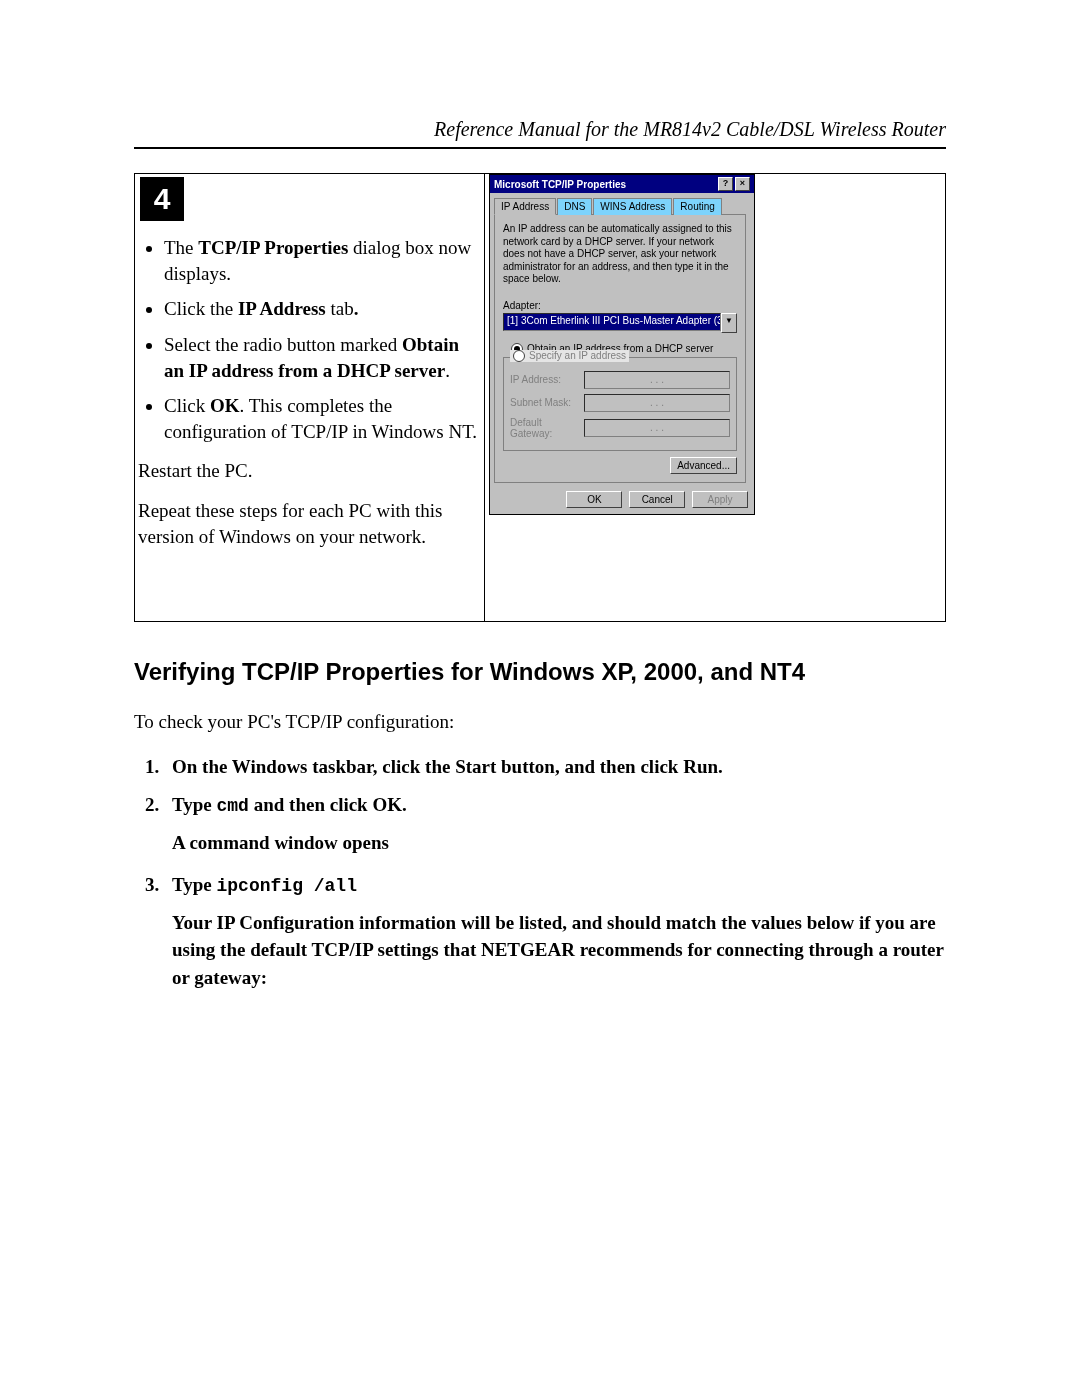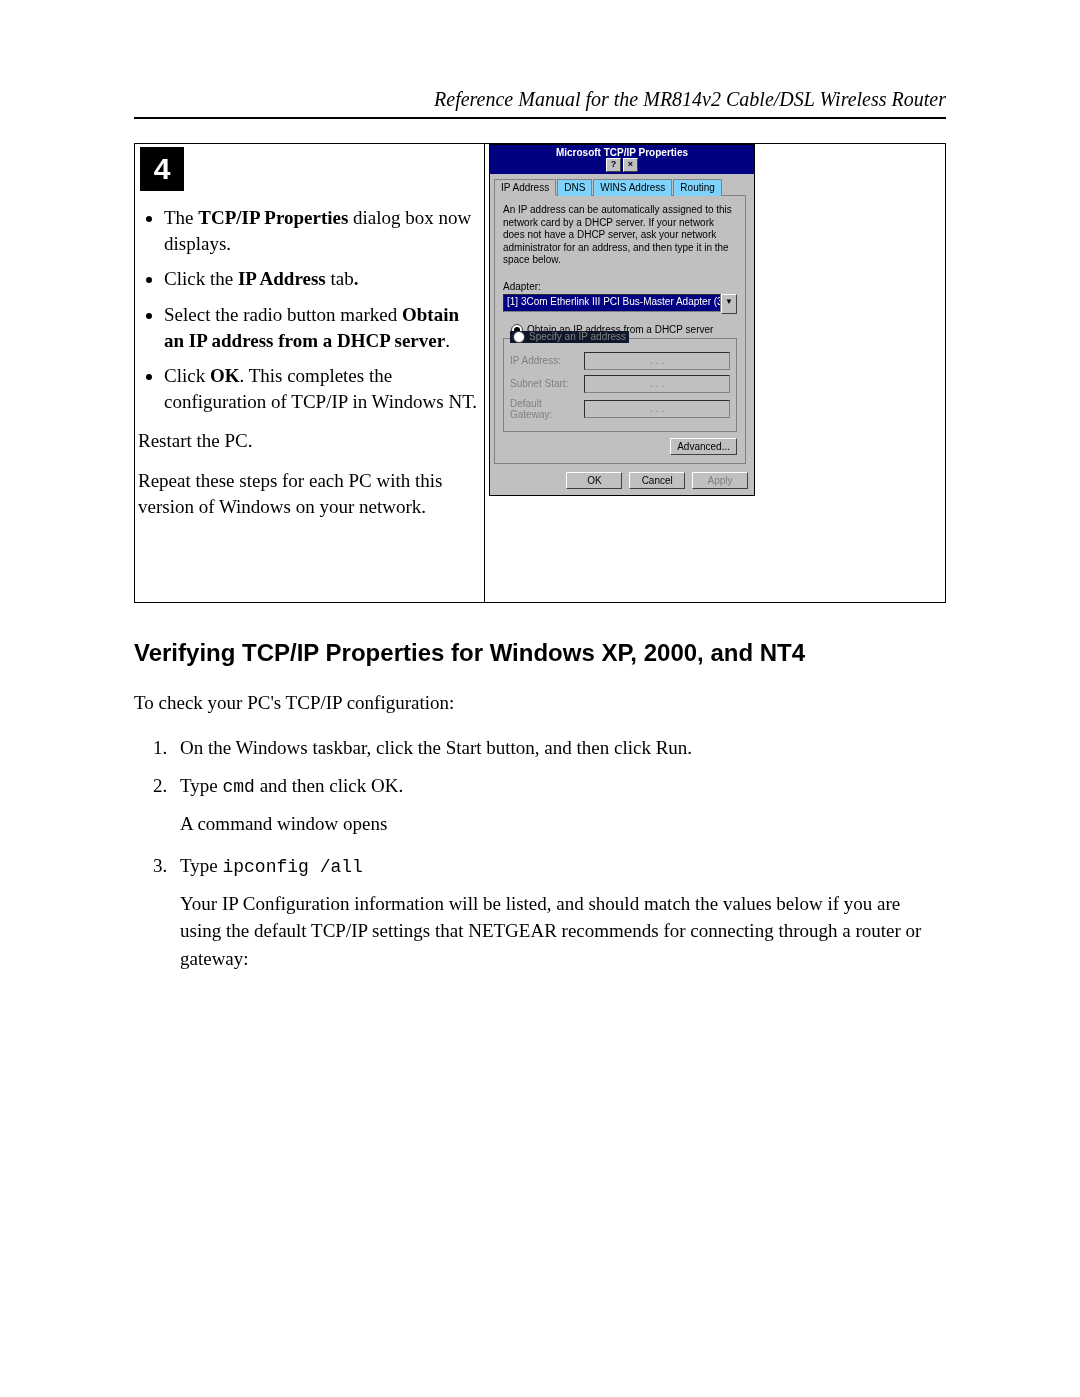--- a/index.html
+++ b/index.html
@@ -7,21 +7,21 @@
     padding: 0;
     background: #fff;
     font-family: "Times New Roman", Times, serif;
     color: #000;
   }
   .page {
     width: 1080px;
     height: 1397px;
     position: relative;
     box-sizing: border-box;
-    padding: 88px 134px 0 134px;
+    padding: 118px 134px 0 134px;
   }
   .running-head {
     font-style: italic;
     font-size: 20px;
     text-align: right;
     margin-bottom: 6px;
   }
   .rule {
     border: 0;
     border-top: 2px solid #000;
@@ -79,21 +79,20 @@
     margin: 0;
   }
   .titlebar {
     background: #000080;
     color: #fff;
     font-weight: bold;
     padding: 2px 4px;
     display: flex;
     justify-content: space-between;
     align-items: center;
-    flex-direction: column;
   }
   .titlebar .caps {
     display: flex;
     gap: 2px;
   }
   .cap {
     width: 13px;
     height: 12px;
     background: #c0c0c0;
     border: 1px solid #fff;
@@ -188,21 +187,21 @@
   .groupbox {
     border: 1px solid #808080;
     padding: 8px 6px 6px 6px;
     margin: 2px 0 6px 0;
     position: relative;
   }
   .groupbox .legend {
     position: absolute;
     top: -8px;
     left: 6px;
-    background: #0f172a;
+    background: #e5e5e5;
     padding: 0 3px;
     font-size: 10px;
     color: #808080;
   }
   .form-row {
     display: flex;
     align-items: center;
     margin: 5px 0;
     color: #808080;
     font-size: 10px;
@@ -243,22 +242,23 @@
   .h2 {
     font: bold 24px Arial, Helvetica, sans-serif;
     margin: 24px 0 22px 0;
   }
   .body {
     font-size: 19px;
     line-height: 1.45;
   }
   .body p { margin: 0 0 18px 0; }
   .body ol {
-    margin: 8px;
+    margin: 0;
     padding-left: 30px;
+    font-weight: bold;
   }
   .body ol > li {
     margin-bottom: 10px;
     padding-left: 8px;
   }
   .body ol > li p {
     margin: 10px 0 14px 0;
   }
   .sub-bullets {
     list-style: disc;
@@ -363,21 +363,21 @@
                 </div>
                 <div class="groupbox">
                   <span class="legend">
                     <span class="radio"></span><span>Specify an IP address</span>
                   </span>
                   <div class="form-row">
                     <label>IP Address:</label>
                     <div class="ipbox">. . .</div>
                   </div>
                   <div class="form-row">
-                    <label>Subnet Start:</label>
+                    <label>Subnet Mask:</label>
                     <div class="ipbox">. . .</div>
                   </div>
                   <div class="form-row">
                     <label>Default Gateway:</label>
                     <div class="ipbox">. . .</div>
                   </div>
                 </div>
                 <div class="btnrow">
                   <button class="w95btn">Advanced...</button>
                 </div>

